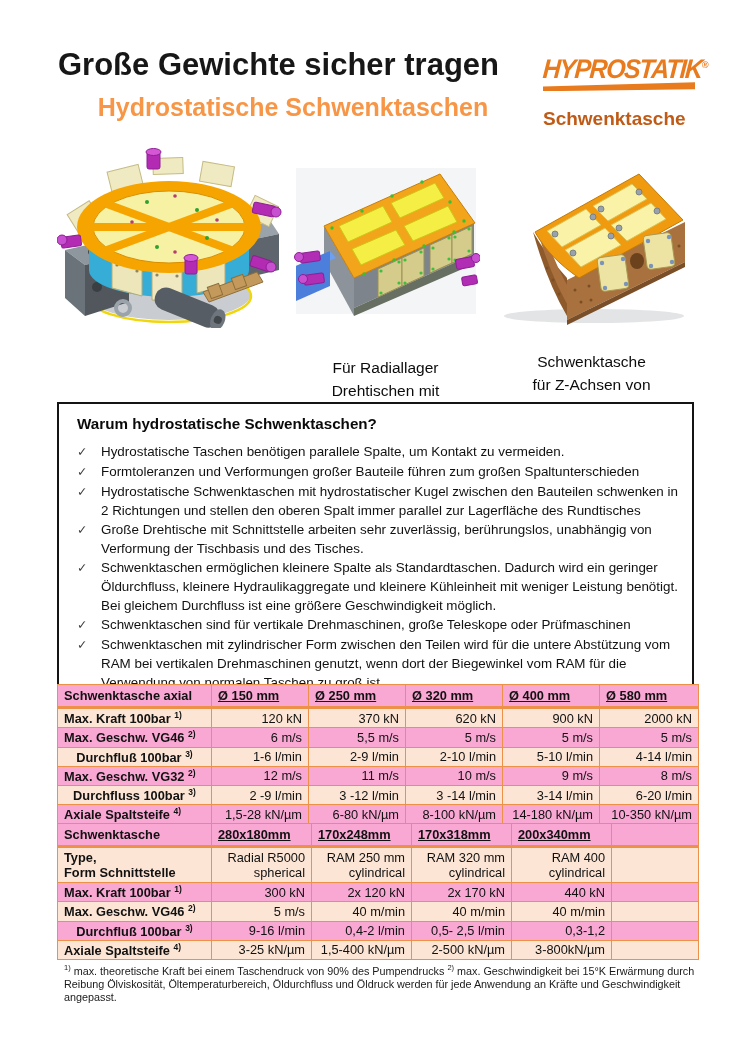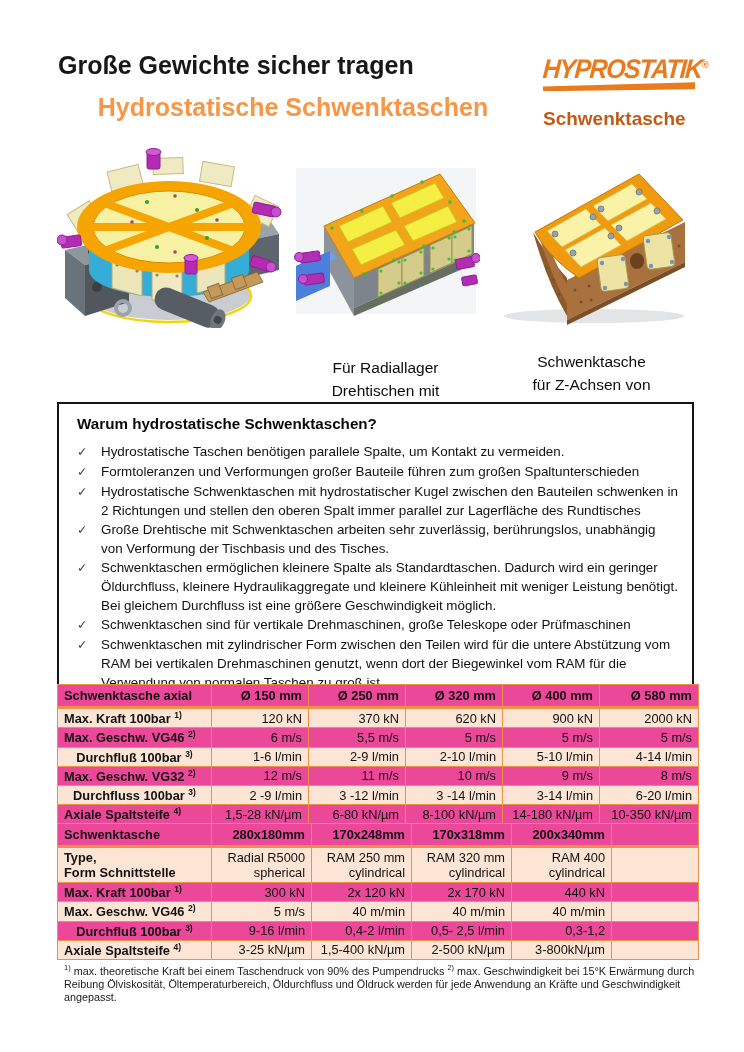--- a/index.html
+++ b/index.html
@@ -2,21 +2,21 @@
 <html><head>
 <meta charset="utf-8">
 <style>
   html,body{margin:0;padding:0;}
   body{
     width:744px;height:1052px;background:#ffffff;position:relative;overflow:hidden;
     font-family:"Liberation Sans", sans-serif;color:#111;
   }
   
   .title-block{position:absolute;left:58px;top:50px;width:470px;}
-  .main-title{font-size:25px;font-weight:bold;color:#171717;letter-spacing:0px;line-height:30px;margin:0;}
+  .main-title{font-size:31px;font-weight:bold;color:#171717;letter-spacing:0px;line-height:30px;margin:0;}
   .sub-title{font-size:25px;font-weight:bold;color:#F79646;line-height:30px;margin:12px 0 0 0;text-align:center;}
   .logo-block{position:absolute;left:543px;top:52px;width:166px;text-align:left;}
   .logo-text{
     display:inline-block;font-size:25px;font-weight:bold;font-style:italic;
     color:#E87B1E;letter-spacing:-1.5px;transform:skewX(-4deg) scaleY(1.08);line-height:26px;white-space:nowrap;
   }
   .logo-reg{font-size:9px;vertical-align:super;font-style:normal;}
   .logo-swoosh{width:152px;height:9px;background:#E87B1E;margin-top:1px;
     clip-path:polygon(0 45%,100% 0,100% 78%,0 100%);}
   .brand-label{font-size:19px;font-weight:bold;color:#BF5B16;margin-top:17px;}
@@ -28,29 +28,29 @@
   
   .why-box{position:absolute;left:57px;top:402px;width:637px;height:309px;box-sizing:border-box;
     border:2.5px solid #141414;padding:11px 14px 10px 18px;background:#fff;}
   .why-title{font-size:15.2px;font-weight:bold;margin:0 0 10px 0;color:#0a0a0a;}
   .why-list{list-style:none;margin:0;padding:0;}
   .why-list li{display:flex;font-size:13.4px;line-height:19px;color:#111;}
   .why-list .check{width:24px;flex:0 0 24px;color:#3d3d3d;font-size:12.5px;padding-top:1px;}
   .why-list .btxt{flex:1;}
   
   .spec-table{position:absolute;left:57px;border-collapse:collapse;table-layout:fixed;width:641px;
-    font-size:12.8px;background:#ec4899;}
+    font-size:12.8px;background:#f9a8d4;}
   #table1{top:684px;}
   #table2{top:823px;}
   .spec-table th,.spec-table td{border:1.5px solid #ED9149;padding:1px 6px;vertical-align:middle;
     overflow:hidden;white-space:pre-line;}
   .spec-table thead th{border-bottom:3px solid #ED9149;height:19px;}
   .spec-table tbody tr{height:18px;}
   .spec-table th{font-weight:bold;text-align:left;}
-  .spec-table thead th + th{text-align:right;}
+  .spec-table thead th + th{text-decoration:underline;}
   .spec-table td{text-align:right;font-weight:normal;}
   .spec-table tbody tr:nth-child(odd){background:#FCE5D4;}
   .spec-table sup{font-size:8.5px;}
   #table1 tbody tr:nth-child(3) th,
   #table1 tbody tr:nth-child(5) th,
   #table2 tbody tr:nth-child(4) th{text-align:center;}
   #table2 tbody tr:nth-child(1){height:36px;margin-left:48px;}
   
   .footnotes{position:absolute;left:64px;top:961px;width:644px;font-size:10.8px;line-height:13px;color:#1a1a1a;}
   .footnotes p{margin:0;}
@@ -303,21 +303,21 @@
       <li>
         <span class="check">✓</span>
         <span class="btxt">Formtoleranzen und Verformungen großer Bauteile führen zum großen Spaltunterschieden</span>
       </li>
       <li>
         <span class="check">✓</span>
         <span class="btxt">Hydrostatische Schwenktaschen mit hydrostatischer Kugel zwischen den Bauteilen schwenken in 2 Richtungen und stellen den oberen Spalt immer parallel zur Lagerfläche des Rundtisches</span>
       </li>
       <li>
         <span class="check">✓</span>
-        <span class="btxt">Große Drehtische mit Schwenktaschen arbeiten sehr zuverlässig, berührungslos, unabhängig von Verformung der Tischbasis und des Tisches.</span>
+        <span class="btxt">Große Drehtische mit Schnittstelle arbeiten sehr zuverlässig, berührungslos, unabhängig von Verformung der Tischbasis und des Tisches.</span>
       </li>
       <li>
         <span class="check">✓</span>
         <span class="btxt">Schwenktaschen ermöglichen kleinere Spalte als Standardtaschen. Dadurch wird ein geringer Öldurchfluss, kleinere Hydraulikaggregate und kleinere Kühleinheit mit weniger Leistung benötigt. Bei gleichem Durchfluss ist eine größere Geschwindigkeit möglich.</span>
       </li>
       <li>
         <span class="check">✓</span>
         <span class="btxt">Schwenktaschen sind für vertikale Drehmaschinen, große Teleskope oder Prüfmaschinen</span>
       </li>
       <li>

